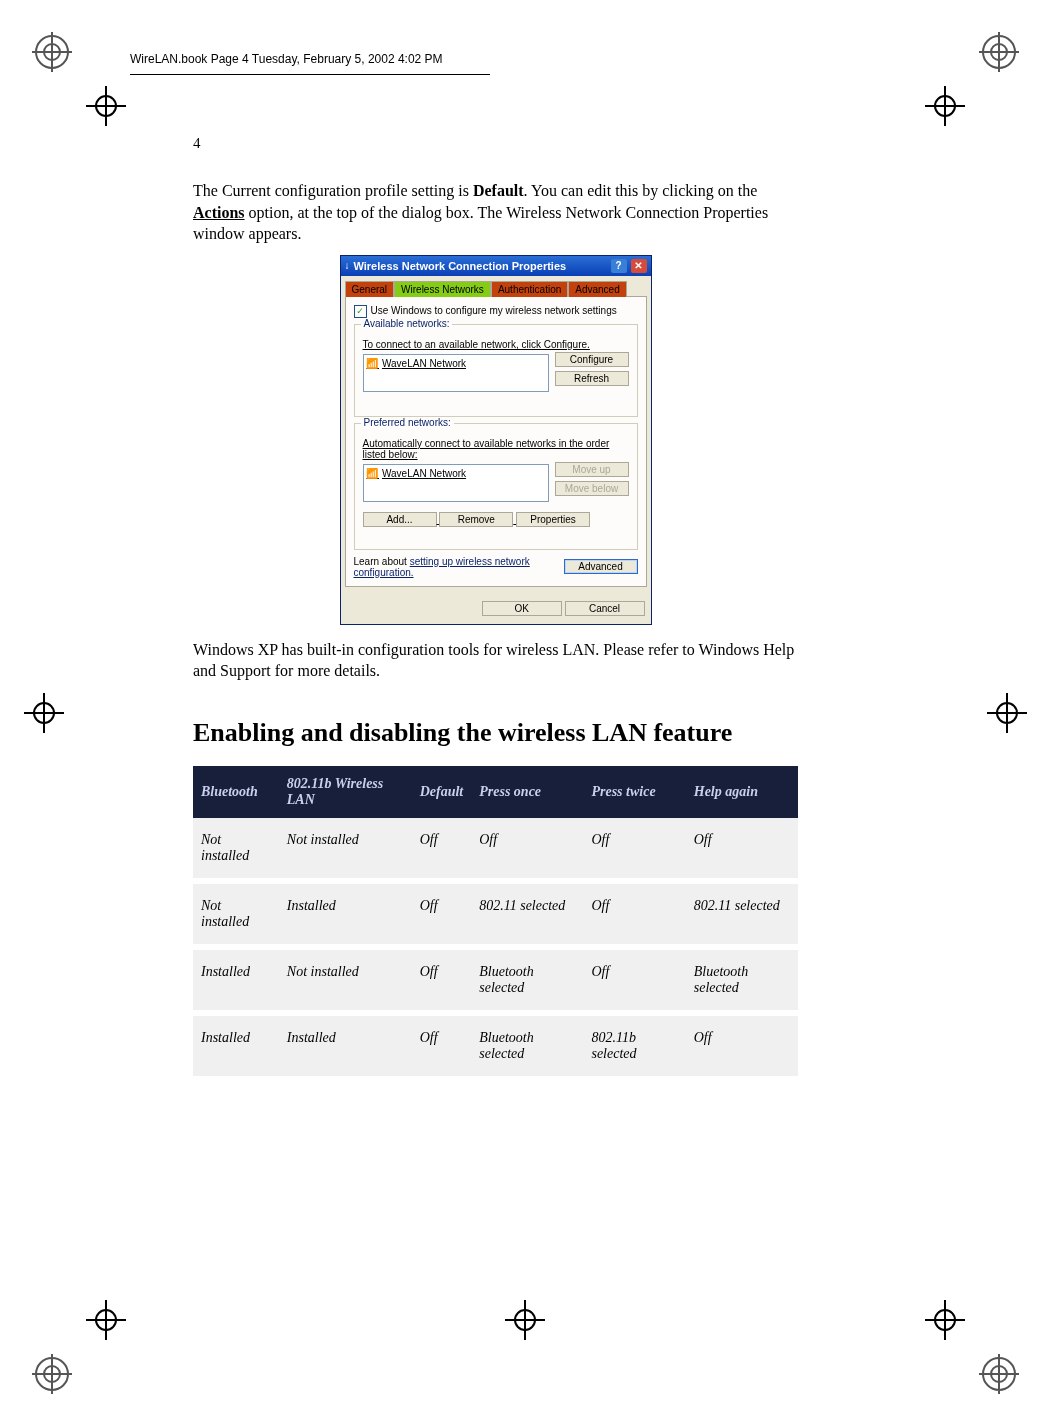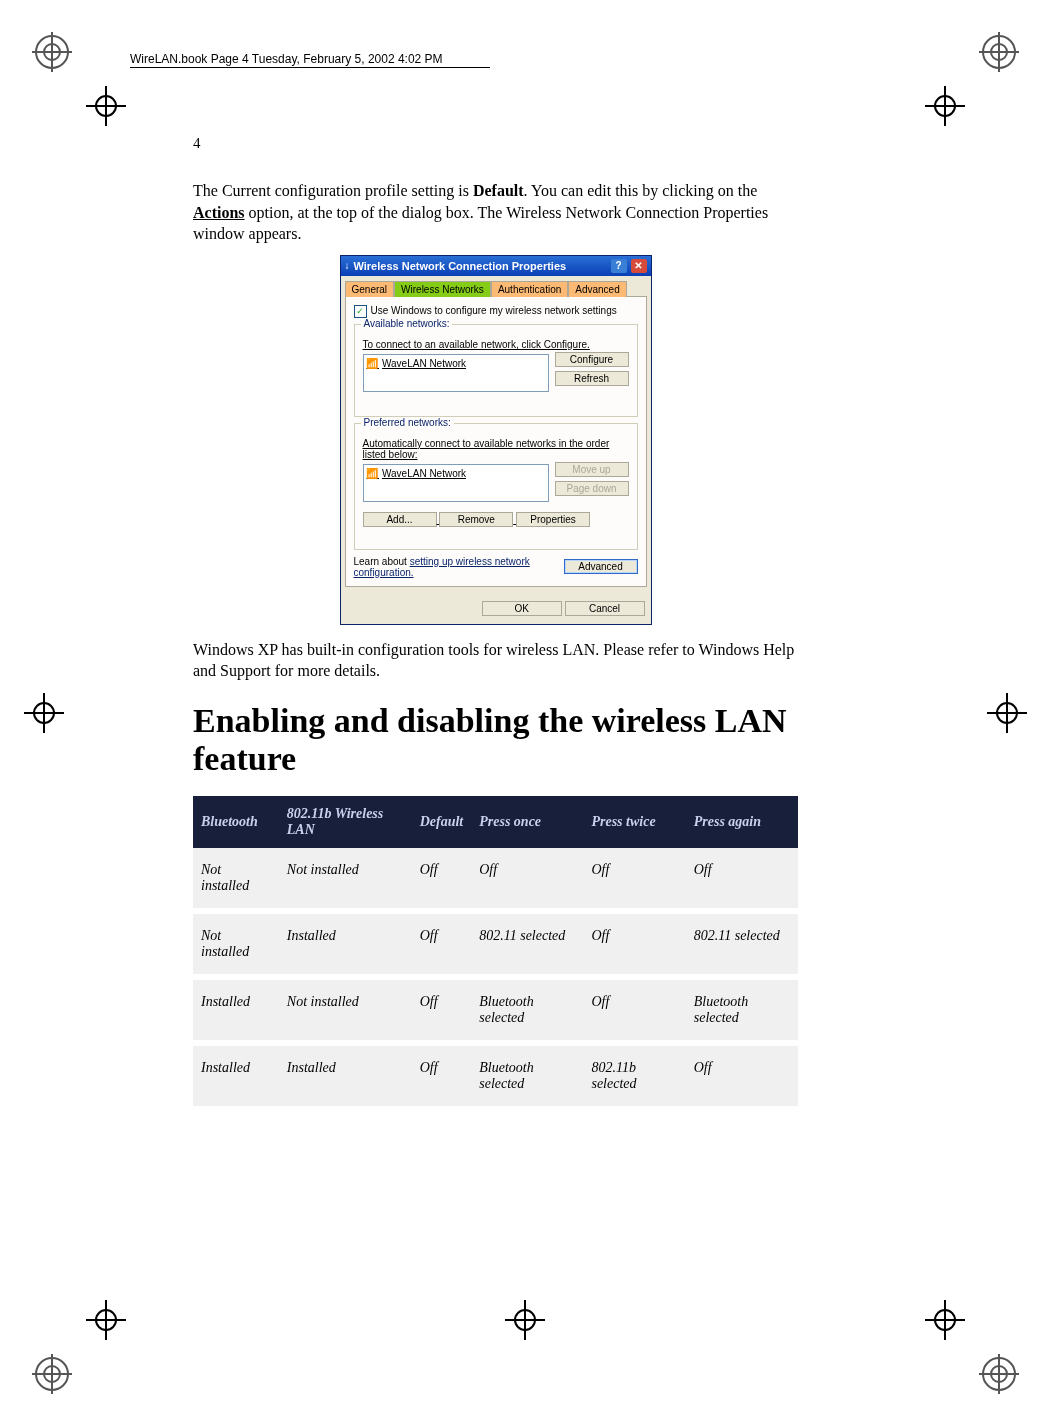--- a/index.html
+++ b/index.html
@@ -19,21 +19,21 @@
   }
   .print-mark svg { width: 100%; height: 100%; }
   .running-header {
     position: absolute;
     top: 52px;
     left: 130px;
     font-family: Arial, sans-serif;
     font-size: 12px;
     color: #000;
     border-bottom: 1px solid #000;
-    padding-bottom: 1px;
+    padding-bottom: 8px;
     width: 360px;
   }
   .page-number {
     position: absolute;
     top: 135px;
     left: 193px;
     font-size: 15px;
   }
   .content {
     position: absolute;
@@ -85,21 +85,21 @@
   .tabs {
     display: flex;
     padding: 4px 4px 0 4px;
     gap: 0;
     background: #ece9d8;
   }
   .tab {
     padding: 2px 6px;
     border: 1px solid #aca899;
     border-bottom: none;
-    background: #fdba74;
+    background: #c2410c;
     font-size: 10px;
     position: relative;
     top: 1px;
   }
   .tab.active {
     background: #84cc16;
     z-index: 2;
   }
   .tab-body {
     border: 1px solid #aca899;
@@ -149,23 +149,23 @@
     margin: 2px 0;
   }
   .btn.disabled { color:#aca899;text-align:center; }
   .btn.primary { border:1px solid #316ac5; box-shadow: inset 0 0 0 1px #b8d6fb; }
   .link { color:#0a246a; text-decoration: underline; }
   .bottom-btns {
     text-align:right;
     padding: 6px;
   }
   h2.section {
-    font-size: 34px;
+    font-size: 26px;
     font-weight: bold;
-    margin: 20px 0 18px 0;
+    margin: 36px 0 18px 0;
   }
   table.feature {
     width: 100%;
     border-collapse: collapse;
     font-size: 14px;
     margin-top: 18px;
     border-radius: 32px;
   }
   table.feature thead th {
     background: #171f3a;
@@ -326,21 +326,21 @@
             <div class="col">
               <div class="listbox tall">
                 <div class="list-item-w">
                   <span>📶</span>
                   <span>WaveLAN Network</span>
                 </div>
               </div>
             </div>
             <div>
               <div class="btn disabled">Move up</div><br>
-              <div class="btn disabled">Page down</div>
+              <div class="btn disabled">Move below</div>
             </div>
           </div>
           <div style="margin-top:4px">
             <span class="btn">Add...</span>
             <span class="btn">Remove</span>
             <span class="btn">Properties</span>
           </div>
         </div>
 
         <div class="row" style="align-items:center">
@@ -363,21 +363,21 @@
 
 
   <table class="feature">
     <thead>
       <tr>
         <th>Bluetooth</th>
         <th>802.11b Wireless LAN</th>
         <th>Default</th>
         <th>Press once</th>
         <th>Press twice</th>
-        <th>Press again</th>
+        <th>Help again</th>
       </tr>
     </thead>
     <tbody>
       <tr>
         <td>Not installed</td>
         <td>Not installed</td>
         <td>Off</td>
         <td>Off</td>
         <td>Off</td>
         <td>Off</td>

